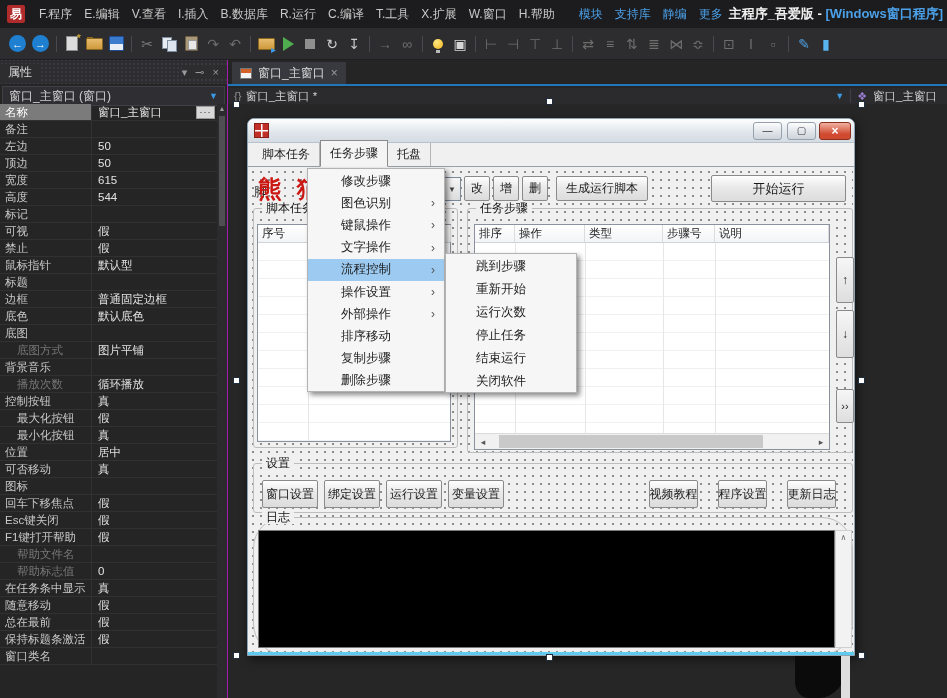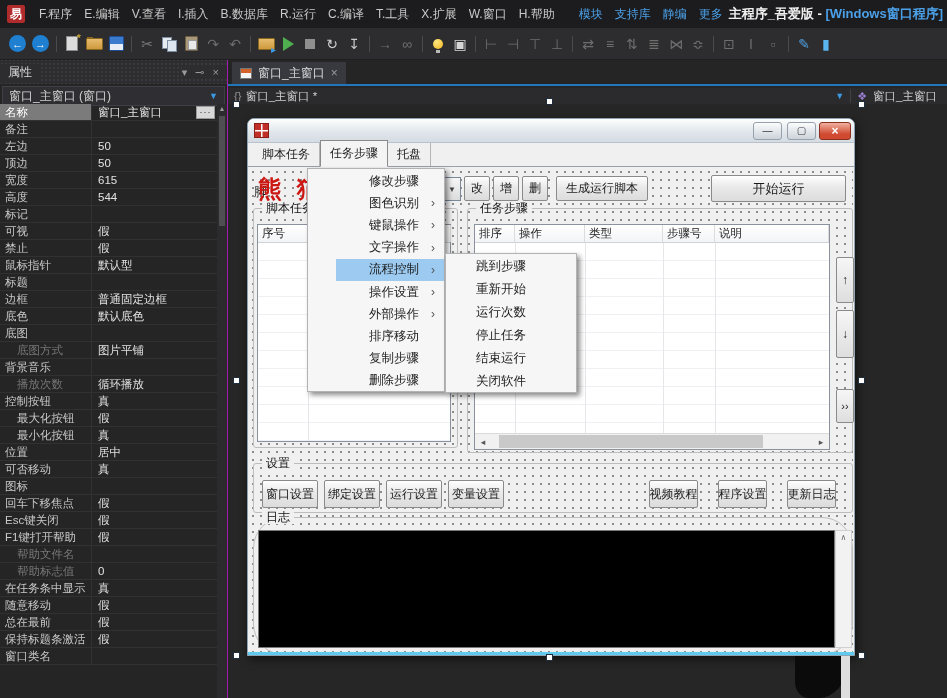--- a/index.html
+++ b/index.html
@@ -121,21 +121,21 @@
   .setrow-l .fbtn{width:56px;height:28px;}
   .setrow-r{position:absolute;right:16px;top:16px;display:flex;gap:20px;}
   .setrow-r .fbtn{width:49px;height:28px;}
   .logbox{position:absolute;left:4px;top:12px;width:577px;height:118px;background:#000;border:1px solid #7a7a7a;}
   .logscroll{position:absolute;left:581px;top:12px;width:17px;height:118px;background:#f2f2f2;border:1px solid #d0d0d0;}
   .logscroll .sup{font-size:8px;color:#666;text-align:center;line-height:13px;}
   .selline{position:absolute;left:0;right:0;bottom:0;height:3px;background:#5ecbef;z-index:5;}
 
   
   .cmenu{position:absolute;background:#f6f6f6;border:1px solid #b3b3b3;box-shadow:3px 3px 5px rgba(0,0,0,.45);z-index:20;padding:1px 0;}
-  #ctxmenu{left:307px;top:168px;width:138px;height:224px;padding-left:28px;}
+  #ctxmenu{left:307px;top:168px;width:138px;height:224px;}
   #submenu{left:445px;top:253px;width:132px;height:140px;}
   .cmi{height:22.2px;display:flex;align-items:center;font-size:12.5px;color:#1c1c1c;padding-left:33px;white-space:nowrap;}
   .cmi .mi-arrow{margin-left:auto;margin-right:9px;color:#555;font-size:12px;}
   .cmi.hl{background:#9ccaf0;}
   #submenu .cmi{height:23px;padding-left:30px;}
 
   
   .handle{position:absolute;width:7px;height:7px;background:#fff;border:1px solid #1f2d3d;z-index:15;}
   .glitch-dark{position:absolute;left:795px;top:656px;width:52px;height:42px;background:#0b0b0b;border-radius:0 0 55% 25% / 0 0 80% 40%;z-index:3;}
   .glitch-light{position:absolute;left:841px;top:656px;width:9px;height:42px;background:#dedede;z-index:4;}

